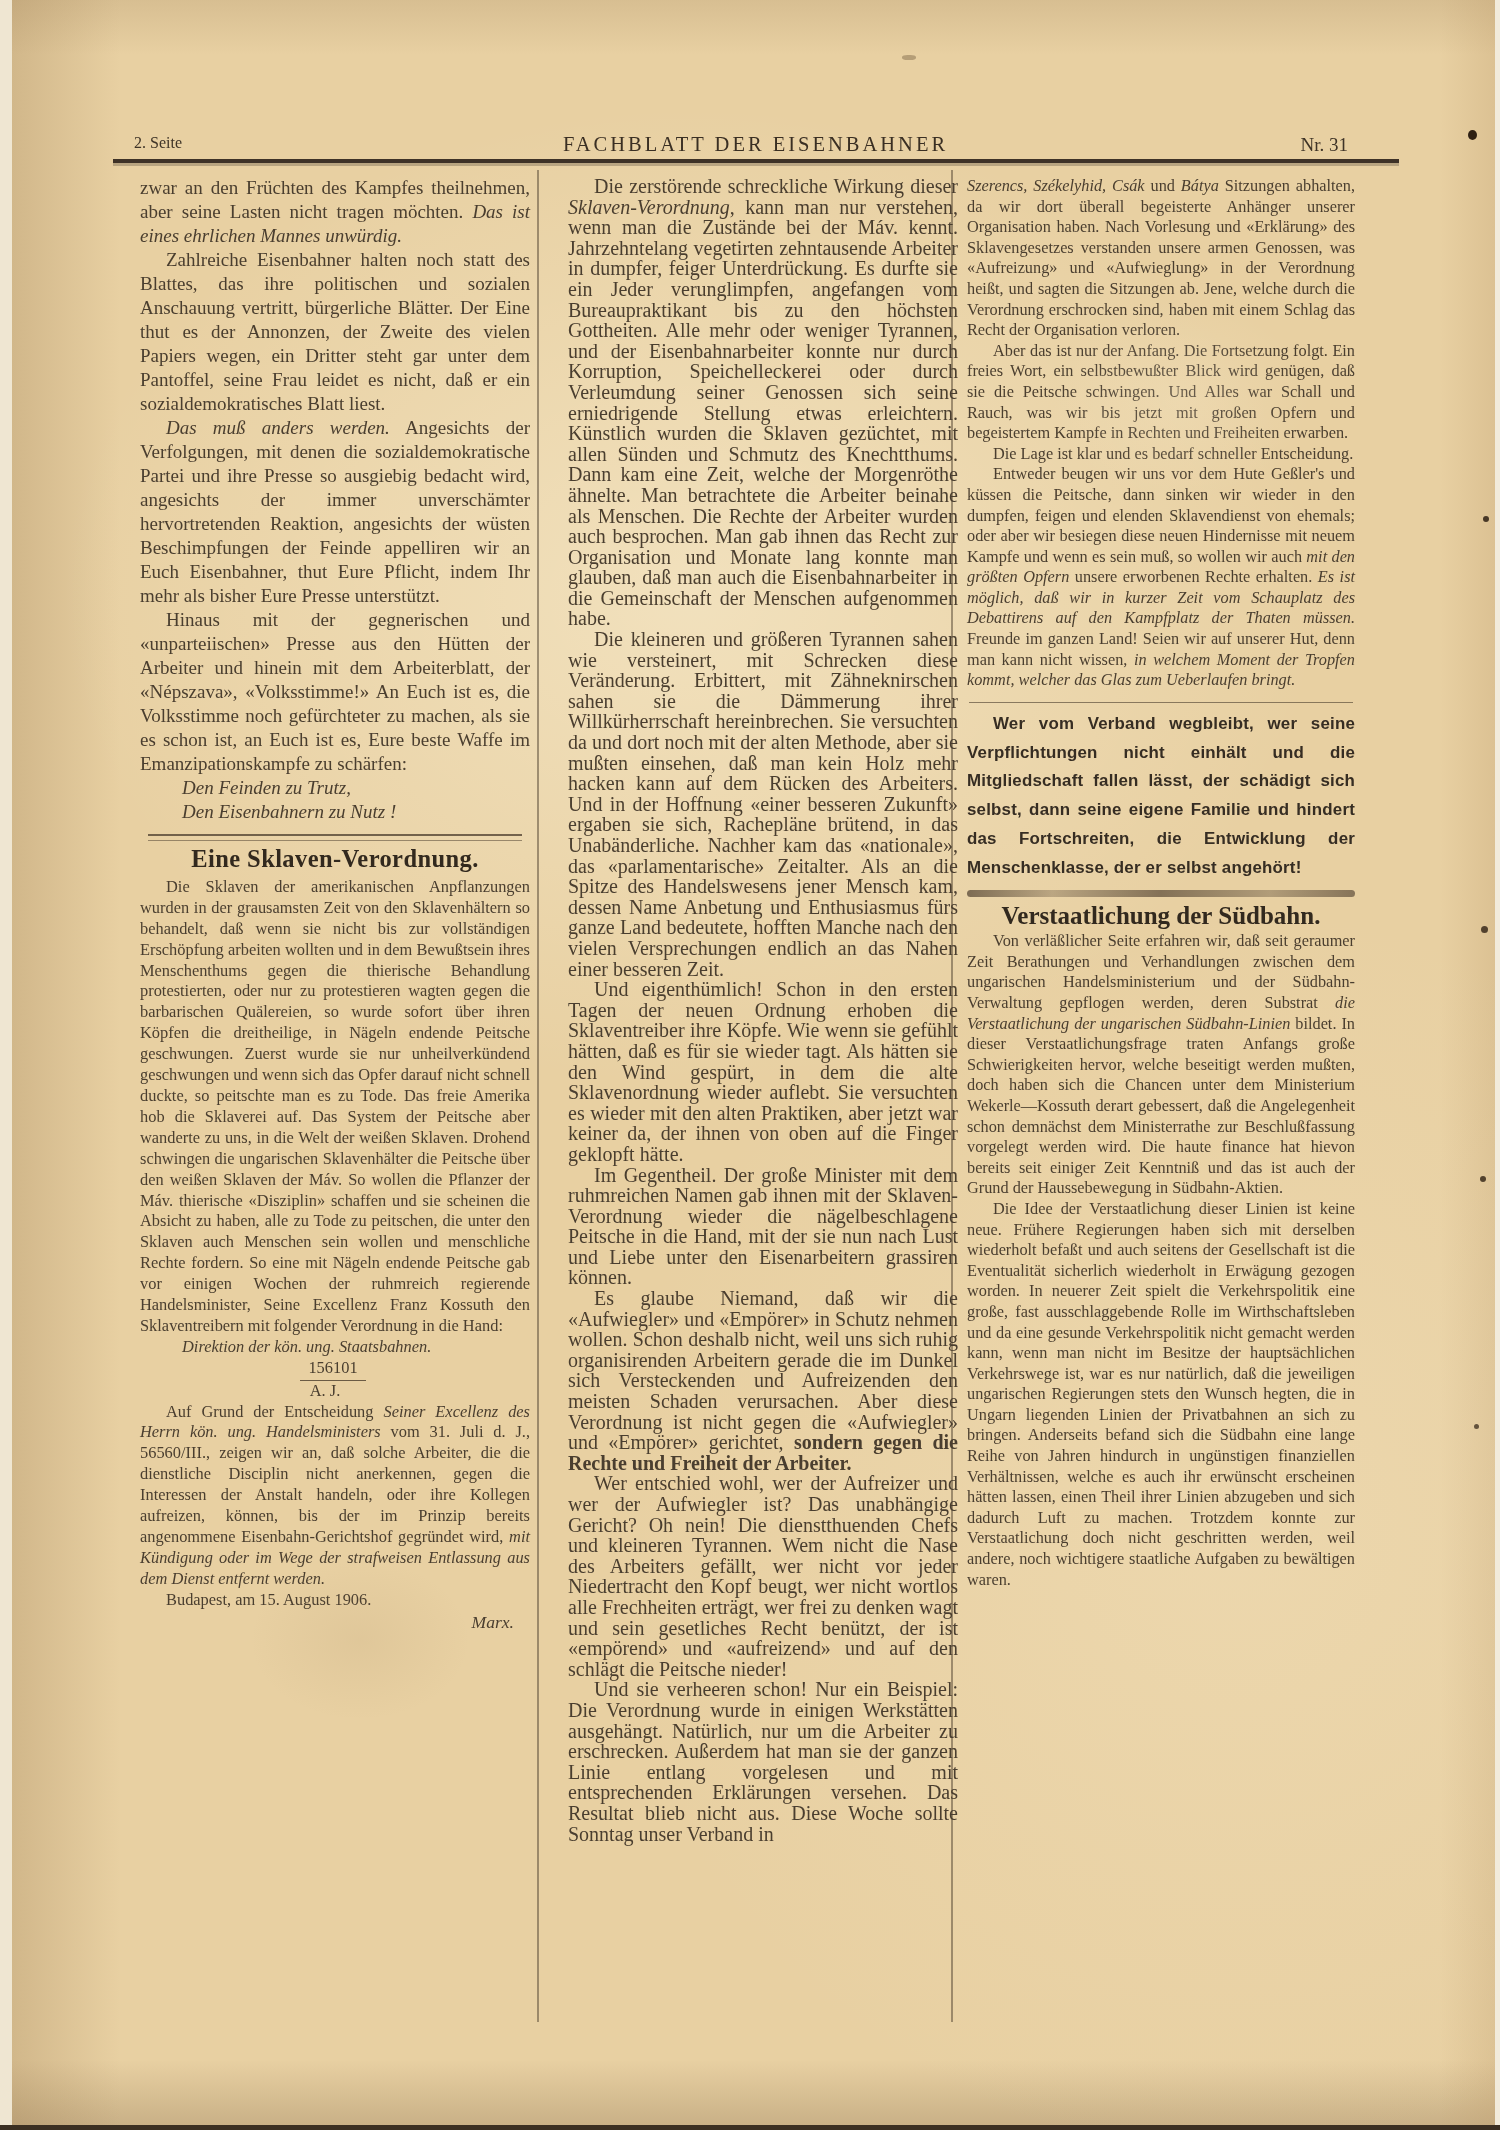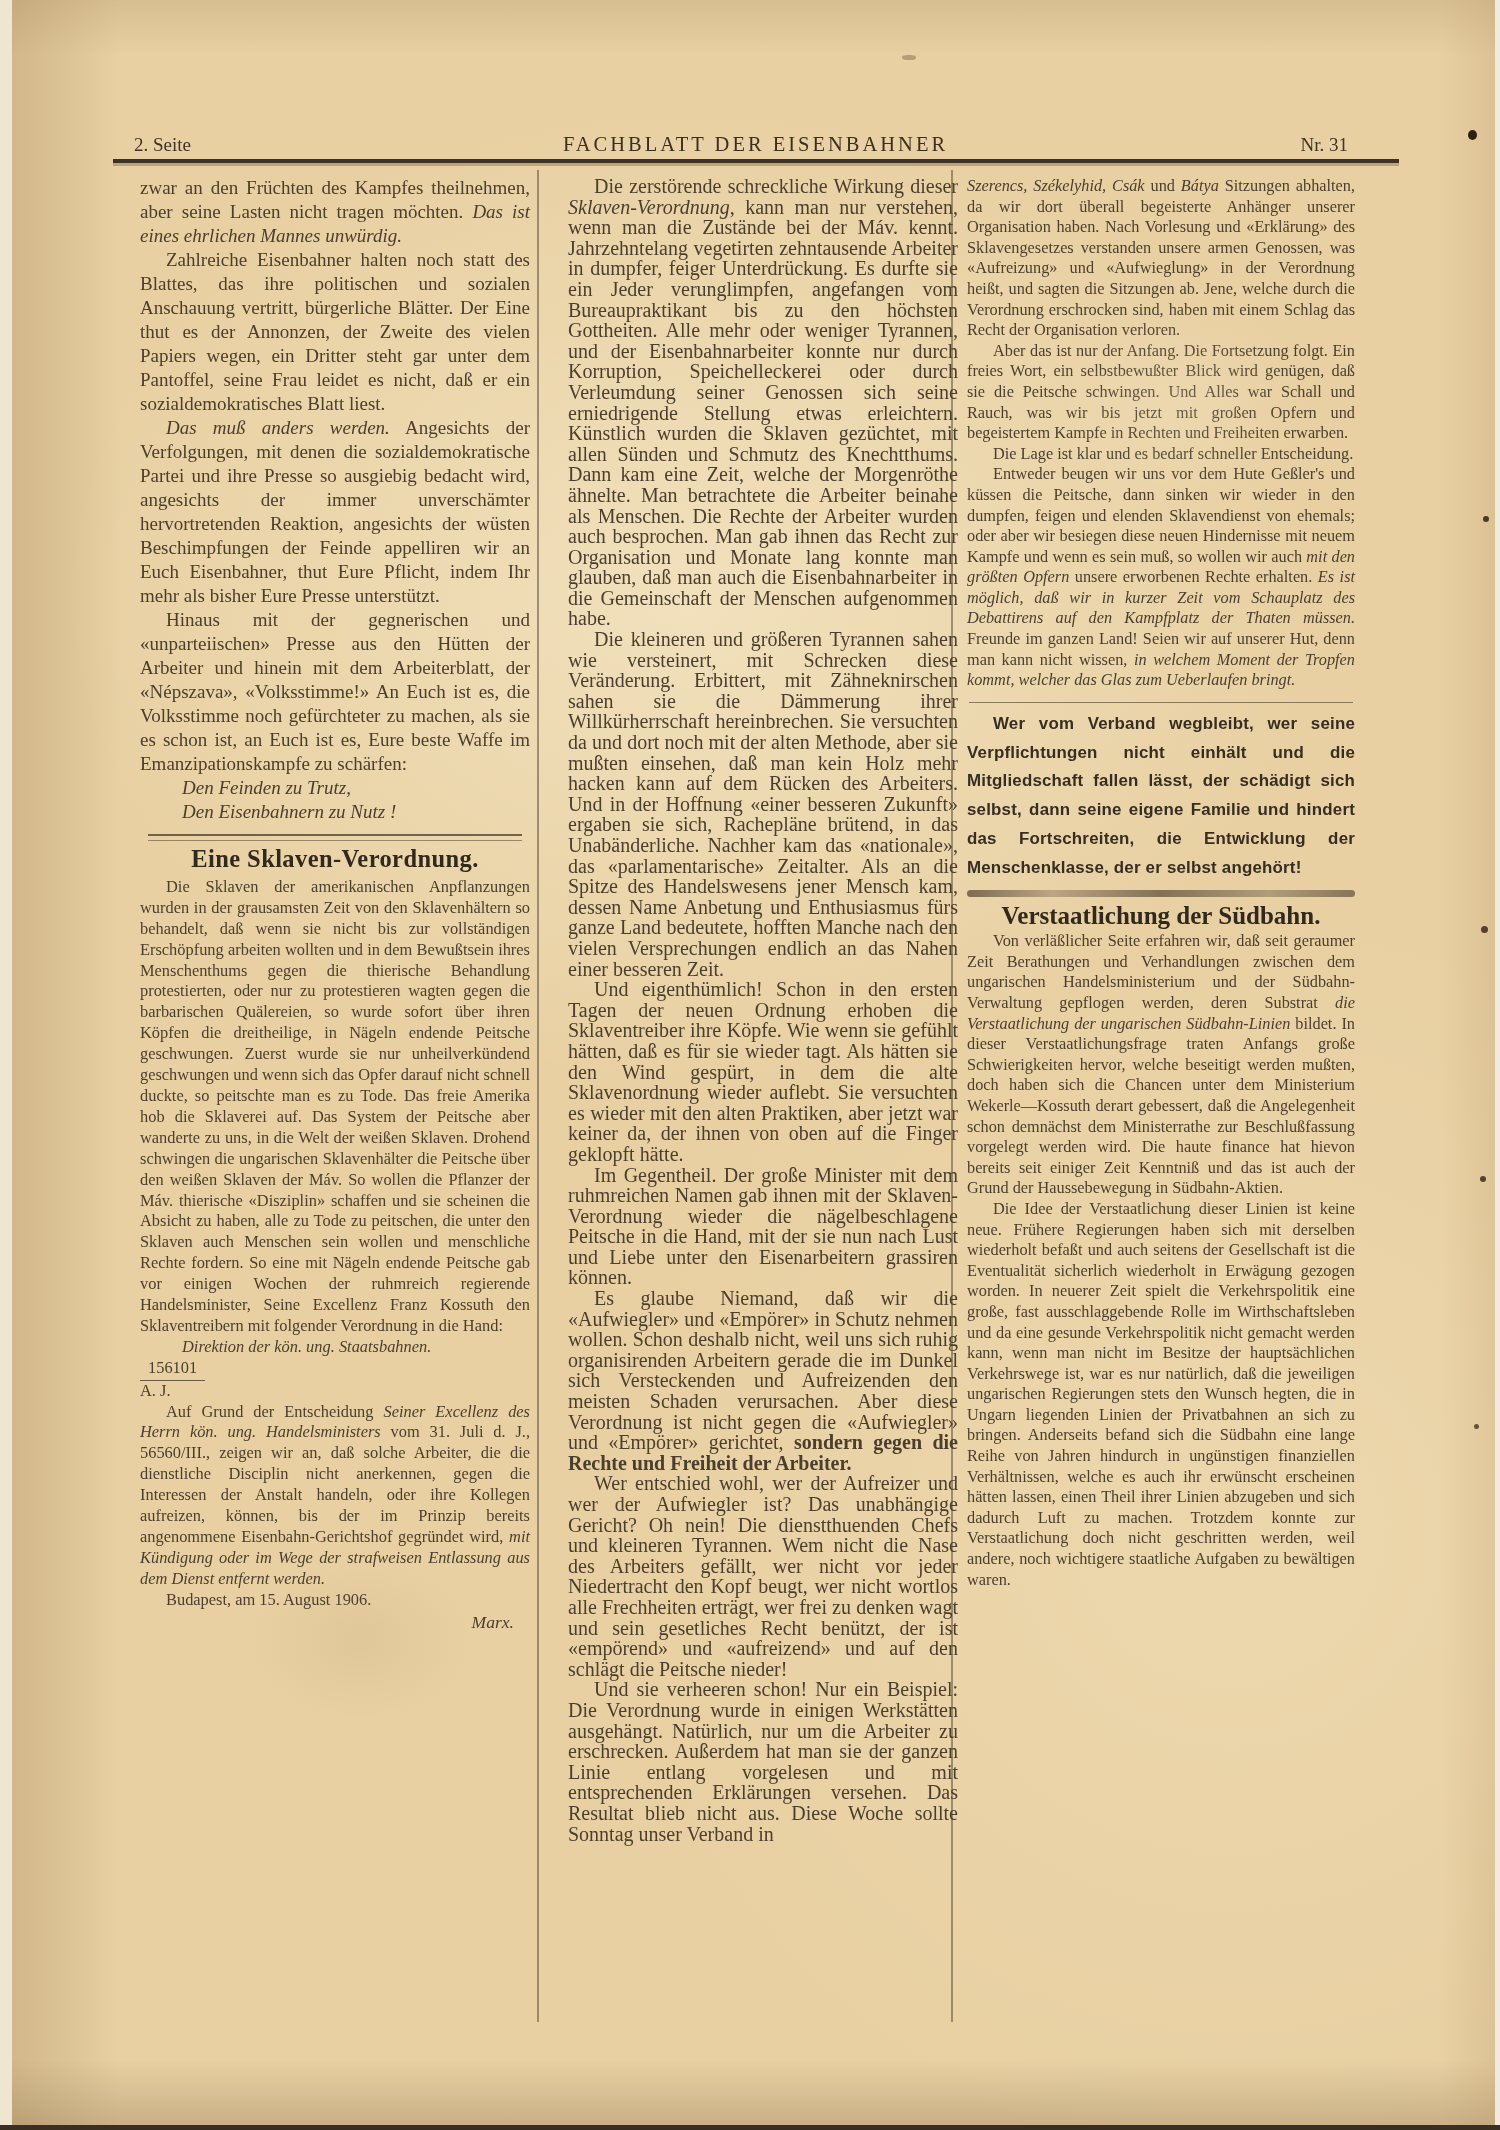--- a/index.html
+++ b/index.html
@@ -13,21 +13,21 @@
           linear-gradient(270deg, rgba(184,150,102,.28) 0px, rgba(184,150,102,0) 60px),
           linear-gradient(180deg, rgba(150,120,80,.20) 0px, rgba(150,120,80,0) 55px),
           linear-gradient(0deg, rgba(112,86,56,.28) 0px, rgba(112,86,56,0) 70px);
         font-family:"Liberation Serif", serif; color:#4a3e2f;}
   .edge-left{position:absolute;left:0;top:0;bottom:0;width:12px;background:#efe6d2;}
   .edge-right{position:absolute;right:0;top:0;bottom:0;width:5px;background:#f2ebdb;}
   .edge-bottom{position:absolute;left:0;right:0;bottom:0;height:5px;background:#3b2f22;}
   .stain{position:absolute;border-radius:50%;pointer-events:none;}
 
   
-  .page-label{position:absolute;left:134px;top:134px;font-size:19px;color:#3f3427;}
+  .page-label{position:absolute;left:134px;top:134px;font-size:16px;color:#3f3427;}
   .masthead{position:absolute;left:113px;top:133px;width:1285px;text-align:center;
             font-size:20.5px;letter-spacing:3px;color:#3a2f23;}
   .issue-no{position:absolute;right:152px;top:134px;font-size:19px;color:#3f3427;}
   .header-rule{position:absolute;left:113px;top:159px;width:1286px;height:4px;background:#3e3227;
                box-shadow:0 3px 0 rgba(62,50,39,.28);}
   .divider{position:absolute;top:170px;height:1852px;width:2px;background:rgba(80,65,48,.5);}
   #div1{left:537px;} #div2{left:951px;}
 
   
   .col{position:absolute;top:176px;text-align:justify;}
@@ -39,21 +39,21 @@
   p{margin:0;text-indent:26px;}
   p.noind{text-indent:0;}
   p.verse{text-align:left;text-indent:42px;}
   .i{font-style:italic;} .b{font-weight:bold;}
 
   .sep-double{margin:10px 8px 8px;height:4px;
               border-top:2px solid rgba(85,70,52,.8);border-bottom:1px solid rgba(85,70,52,.55);}
   h2{text-indent:0;}
   .art1-heading{margin:6px 0 7px;text-align:center;font-size:24.5px;font-weight:bold;
                 color:#32291e;letter-spacing:.4px;}
-  .numblock{text-align:left;padding-right:4px;text-indent:0;}
+  .numblock{text-align:center;padding-right:4px;text-indent:0;}
   .numblock .num{display:inline-block;border-bottom:1.5px solid rgba(85,70,52,.85);padding:0 8px 1px;}
   .numblock .init{display:block;padding-right:16px;}
   .dateline{text-align:left;}
   .sig{text-align:right;font-style:italic;padding-right:16px;text-indent:0;font-size:17.6px;margin-top:1px;}
 
   .sep-thin{margin:11px 2px 7px;border-top:1.5px solid rgba(85,70,52,.65);height:0;}
   .notice{font-family:"Liberation Sans", sans-serif;font-weight:bold;font-size:16.9px;
           line-height:28.8px;color:#362d23;letter-spacing:.2px;}
   .sep-thick{margin:7px 0 9px;height:7px;border-radius:4px;
              background:linear-gradient(90deg, rgba(88,72,54,.75), rgba(88,72,54,.32) 22%,

